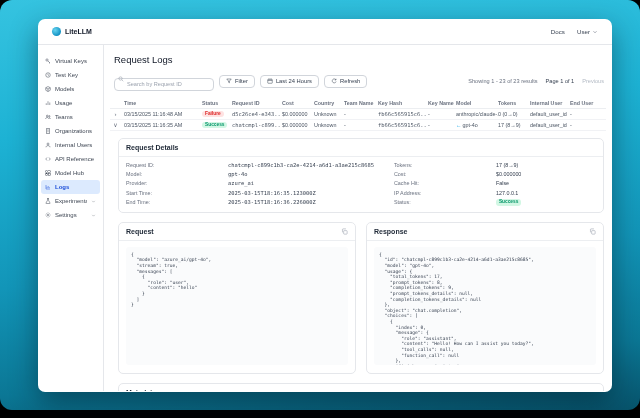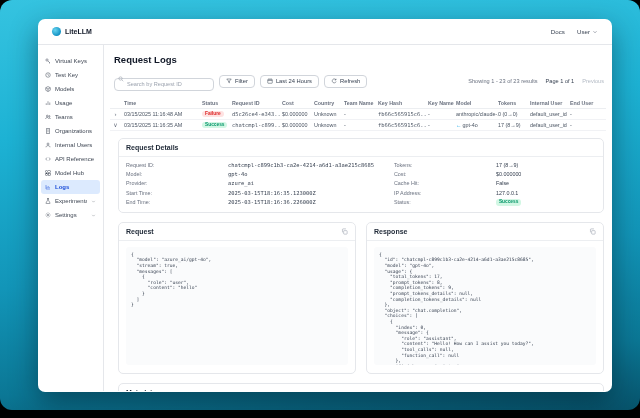--- a/index.html
+++ b/index.html
@@ -20,21 +20,21 @@
   
   .appbody{display:flex;height:346px;}
   .sidebar{width:66px;border-right:1px solid #e5e7eb;padding-top:9px;box-sizing:border-box;flex:none;}
   .side-item{display:flex;align-items:center;gap:4px;height:14px;margin:0 3px;padding:0 4px;
     border-radius:3px;font-size:6px;color:#3f4754;cursor:pointer;white-space:nowrap;}
   .side-item .lbl{flex:1;overflow:hidden;}
   .side-item.active{background:#dceafe;color:#1d4ed8;font-weight:600;}
   .ic{flex:none;}
   .chev{flex:none;opacity:.6;}
   main{flex:1;padding:0 6px;box-sizing:border-box;overflow:hidden;position:relative;}
-  h1{font-size:9.5px;font-weight:700;color:#111827;margin:9px 0 0 4px;}
+  h1{font-size:9.5px;font-weight:400;color:#111827;margin:9px 0 0 4px;}
   
   .toolbar{display:flex;align-items:center;margin:7px 0 0 4px;gap:5px;}
   .searchwrap{position:relative;width:100px;}
   .searchwrap input{width:100%;height:13px;border:1px solid #d1d5db;border-radius:4px;
     font-size:5.6px;padding:0 3px 0 12px;box-sizing:border-box;color:#374151;outline:none;
     font-family:"Liberation Sans",sans-serif;}
   .searchwrap input::placeholder{color:#9ca3af;}
   .searchwrap .sic{position:absolute;left:4px;top:3.5px;color:#9ca3af;}
   .btn{height:13px;display:flex;align-items:center;gap:3px;border:1px solid #d1d5db;
     background:#fff;border-radius:4px;font-size:5.8px;color:#374151;padding:0 6px;cursor:pointer;

